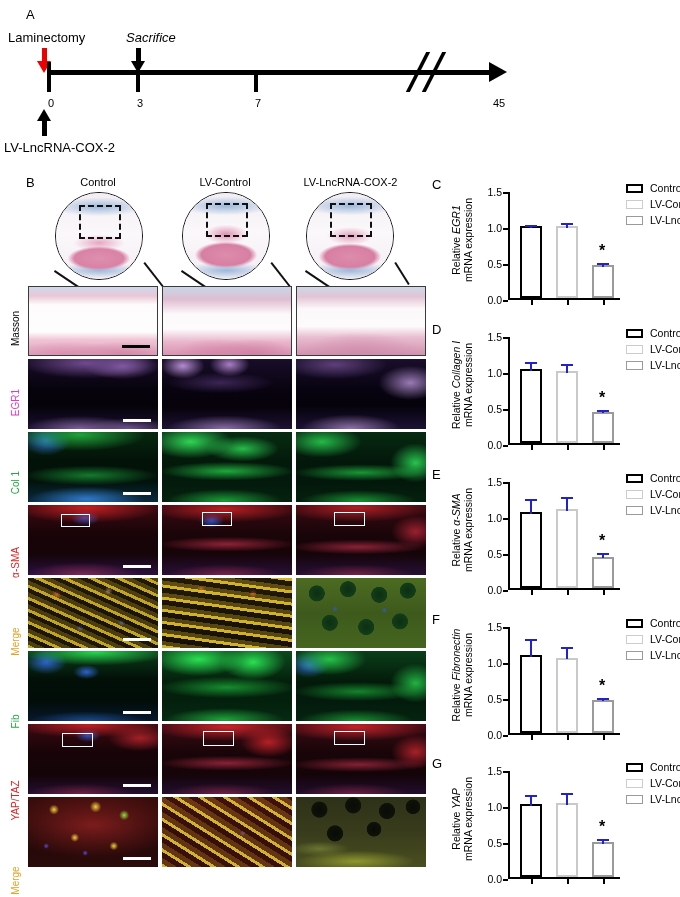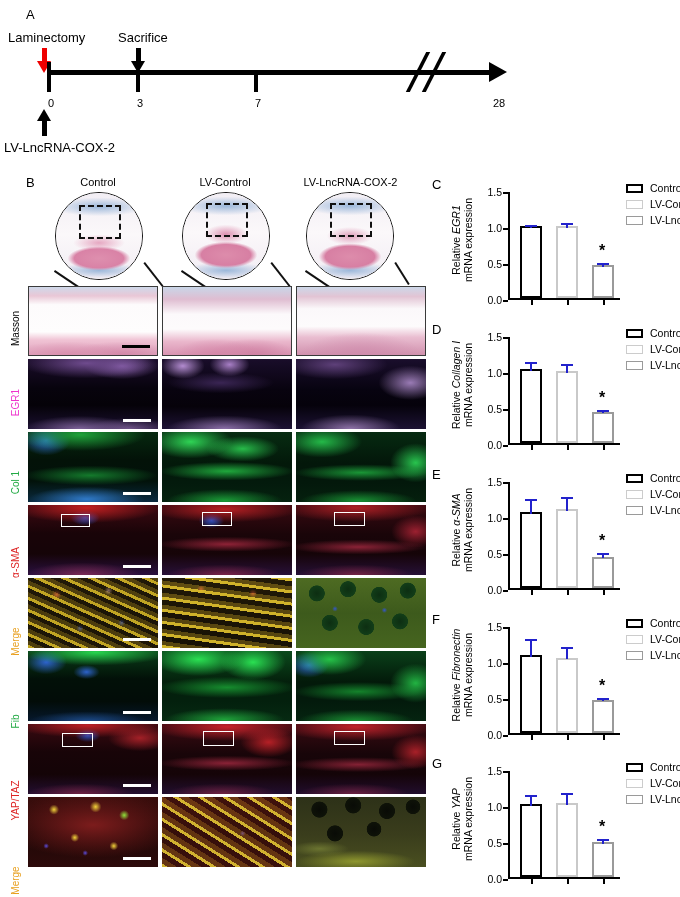--- a/index.html
+++ b/index.html
@@ -140,39 +140,39 @@
 <body>
 
 <div class="fig">
 
   <div id="panelA">
     <div class="panel-letter" style="left:26px; top:8px;">A</div>
 
     <div class="tl-evt-label" style="left:8px; top:30px;">Laminectomy</div>
     <div class="arrow-down" style="left:42px; top:48px; height:14px; background:#ee0000; color:#ee0000;"></div>
 
-    <div class="tl-evt-label" style="left:118px; top:30px;">Sacrifice</div>
+    <div class="tl-evt-label" style="left:126px; top:30px;font-style:italic;">Sacrifice</div>
     <div class="arrow-down" style="left:136px; top:48px; height:14px; background:#000; color:#000;"></div>
 
     <div class="tl-axis"></div>
     <div class="tl-arrowhead"></div>
 
     <div class="tl-break" style="left:412px;">
       <i style="left:4px;"></i>
         <i style="left:20px;"></i>
     </div>
 
     <div class="tl-tick start" style="left:47px;"></div>
     <div class="tl-tick" style="left:136px;"></div>
     <div class="tl-tick" style="left:254px;"></div>
 
     <div class="tl-tick-label" style="left:49px;">0</div>
     <div class="tl-tick-label" style="left:138px;">3</div>
     <div class="tl-tick-label" style="left:256px;">7</div>
-    <div class="tl-tick-label" style="left:497px;">28</div>
+    <div class="tl-tick-label" style="left:497px;">45</div>
 
     <div class="arrow-up" style="left:42px; top:120px; height:16px;"></div>
     <div class="tl-evt-label" style="left:4px; top:140px;">LV-LncRNA-COX-2</div>
   </div>
 
   <div id="panelB">
     <div class="panel-letter" style="left:26px; top:6px;">B</div>
 
     <div class="colhdr" style="left:38px; top:6px; width:120px;">Control</div>
     <div class="colhdr" style="left:165px; top:6px; width:120px;">LV-Control</div>

